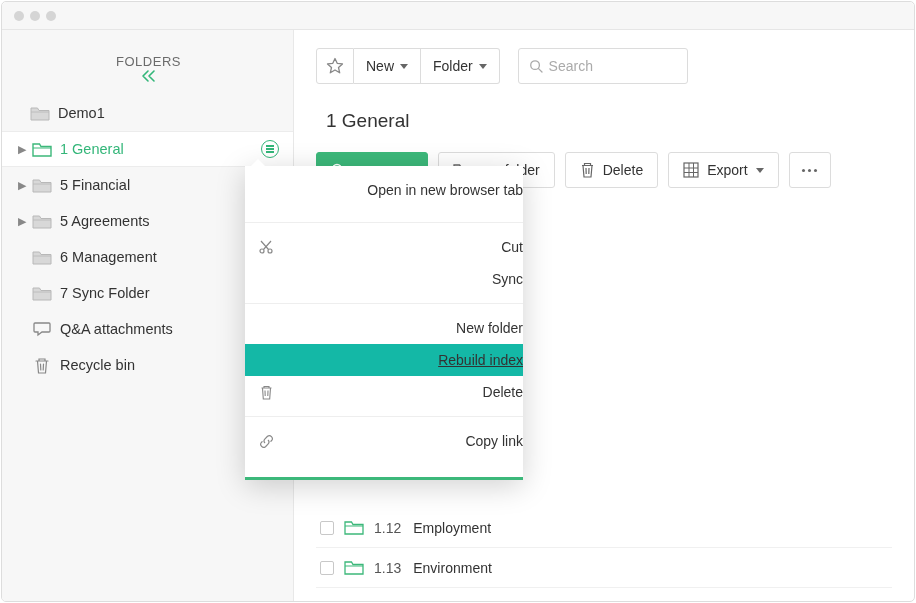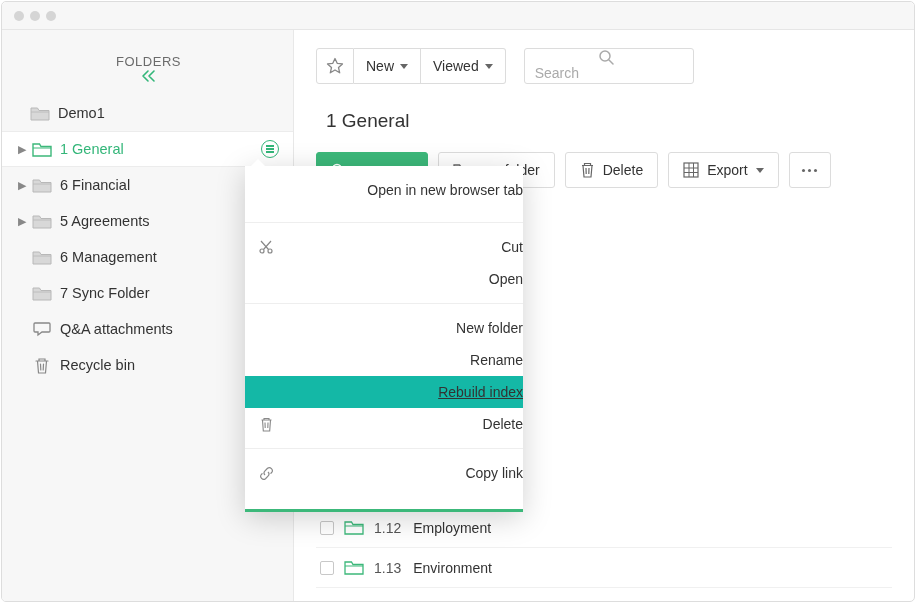--- a/index.html
+++ b/index.html
@@ -23,21 +23,21 @@
   .tree-item .ctx-btn { position: absolute; right: 14px; width: 18px; height: 18px; border: 1.4px solid #33b679; border-radius: 50%; display: flex; align-items: center; justify-content: center; }
   .ctx-lines { display:flex; flex-direction:column; gap:1.5px; }
   .ctx-lines span { width:8px; height:1.5px; background:#33b679; display:block; }
   .special-icon { width:20px; margin-right:8px; display:inline-flex; align-items:center; justify-content:center;}
   
   .main { flex: 1; padding: 18px 22px; position: relative; }
   .toolbar1 { display: flex; align-items: center; gap: 0; height: 36px; }
   .toolbar1 .star-btn { width: 38px; height: 36px; border: 1px solid #dcdcdc; display:flex; align-items:center; justify-content:center; border-top-left-radius:3px; border-bottom-left-radius:3px;}
   .toolbar1 .new-btn { height: 36px; padding: 16px 12px; border: 1px solid #dcdcdc; border-left:none; display:flex; align-items:center; font-size:14px; color:#333; gap:6px;}
   .toolbar1 .viewed-btn { height:36px; padding:0 12px; border:1px solid #dcdcdc; border-left:none; display:flex; align-items:center; font-size:14px; color:#333; gap:6px; border-top-right-radius:3px; border-bottom-right-radius:3px;}
-  .toolbar1 .search-box { margin-left: 18px; height:36px; border:1px solid #dcdcdc; border-radius:3px; display:flex; align-items:center; padding:0 10px; width: 170px; flex-direction: column;}
+  .toolbar1 .search-box { margin-left: 18px; height:36px; border:1px solid #dcdcdc; border-radius:3px; display:flex; align-items:center; padding:0 10px; width: 170px;}
   .toolbar1 .search-box input { border:none; outline:none; font-size:14px; width:100%; background:transparent;}
   .toolbar1 .search-box input::placeholder { color:#aaa; }
   
   .page-title { font-size: 19px; color: #333; margin: 26px 0 20px 10px; font-weight: 500;}
   
   .toolbar2 { display:flex; align-items:center; gap:10px; }
   .toolbar2 .btn { height:36px; border:1px solid #dcdcdc; border-radius:3px; padding:0 14px; display:flex; align-items:center; font-size:14px; color:#333; gap:8px; background:#fff;}
   .toolbar2 .btn.primary { background:#3cb87a; border-color:#3cb87a; color:#fff; }
   .toolbar2 .btn.icon-only { width:42px; padding:0; justify-content:center;}
   .dots3 { display:flex; gap:3px; }
@@ -113,21 +113,21 @@
         </div>
 
         <div class="tree-item" style="padding-left:16px;">
           <span class="chevron">▶</span>
           <span class="folder-icon">
             <svg width="20" height="15" viewBox="0 0 20 15">
                 <path d="M1 3 L1 14 L19 14 L19 4.5 L9 4.5 L7.5 2 L1 2 Z" fill="#d8d8d8" stroke="#b8b8b8" stroke-width="1"></path>
                 <path d="M1 6 L19 6" stroke="#b8b8b8" stroke-width="0.8"></path>
               </svg>
           </span>
-          <span class="label">6 Financial</span>
+          <span class="label">5 Financial</span>
         </div>
 
         <div class="tree-item" style="padding-left:16px;">
           <span class="chevron">▶</span>
           <span class="folder-icon">
             <svg width="20" height="15" viewBox="0 0 20 15">
                 <path d="M1 3 L1 14 L19 14 L19 4.5 L9 4.5 L7.5 2 L1 2 Z" fill="#d8d8d8" stroke="#b8b8b8" stroke-width="1"></path>
                 <path d="M1 6 L19 6" stroke="#b8b8b8" stroke-width="0.8"></path>
               </svg>
           </span>
@@ -180,21 +180,21 @@
         <div class="star-btn">
           <svg width="18" height="18" viewBox="0 0 18 18">
               <path d="M9 1.5 L11.2 6.3 L16.5 6.9 L12.5 10.5 L13.7 15.8 L9 13 L4.3 15.8 L5.5 10.5 L1.5 6.9 L6.8 6.3 Z" fill="none" stroke="#888" stroke-width="1.3" stroke-linejoin="round"></path>
             </svg>
         </div>
         <div class="new-btn">
           <span>New</span>
           <span class="caret"></span>
         </div>
         <div class="viewed-btn">
-          <span>Viewed</span>
+          <span>Folder</span>
           <span class="caret"></span>
         </div>
         <div class="search-box">
           <svg width="16" height="16" viewBox="0 0 16 16" style="margin-right:6px;">
               <circle cx="7" cy="7" r="5" fill="none" stroke="#aaa" stroke-width="1.5"></circle>
               <path d="M11 11 L15 15" stroke="#aaa" stroke-width="1.5" stroke-linecap="round"></path>
             </svg>
           <input type="text" placeholder="Search" style="">
         </div>
       </div>
@@ -273,28 +273,25 @@
       <span class="cm-icon">
         <svg width="14" height="14" viewBox="0 0 14 14">
             <circle cx="3" cy="11" r="2" fill="none" stroke="#888" stroke-width="1.2"></circle>
             <circle cx="11" cy="11" r="2" fill="none" stroke="#888" stroke-width="1.2"></circle>
             <path d="M4.5 9.5 L12 1 M9.5 9.5 L2 1" stroke="#888" stroke-width="1.2"></path>
           </svg>
       </span>
       <span>Cut</span>
     </div>
     <div class="cm-item">
-      <span>Open</span>
+      <span>Sync</span>
     </div>
     <div class="cm-sep"></div>
     <div class="cm-item">
       <span>New folder</span>
-    </div>
-    <div class="cm-item">
-      <span>Rename</span>
     </div>
     <div class="cm-item hovered">
       <span>Rebuild index</span>
     </div>
     <div class="cm-item">
       <span class="cm-icon">
         <svg width="13" height="15" viewBox="0 0 13 15">
             <path d="M1.5 3 L11.5 3 M4 3 L4 1.5 L9 1.5 L9 3 M2.5 3 L3.3 14 L9.7 14 L10.5 3 M5 5.5 L5.2 11 M8 5.5 L7.8 11" fill="none" stroke="#888" stroke-width="1.1"></path>
           </svg>
       </span>

